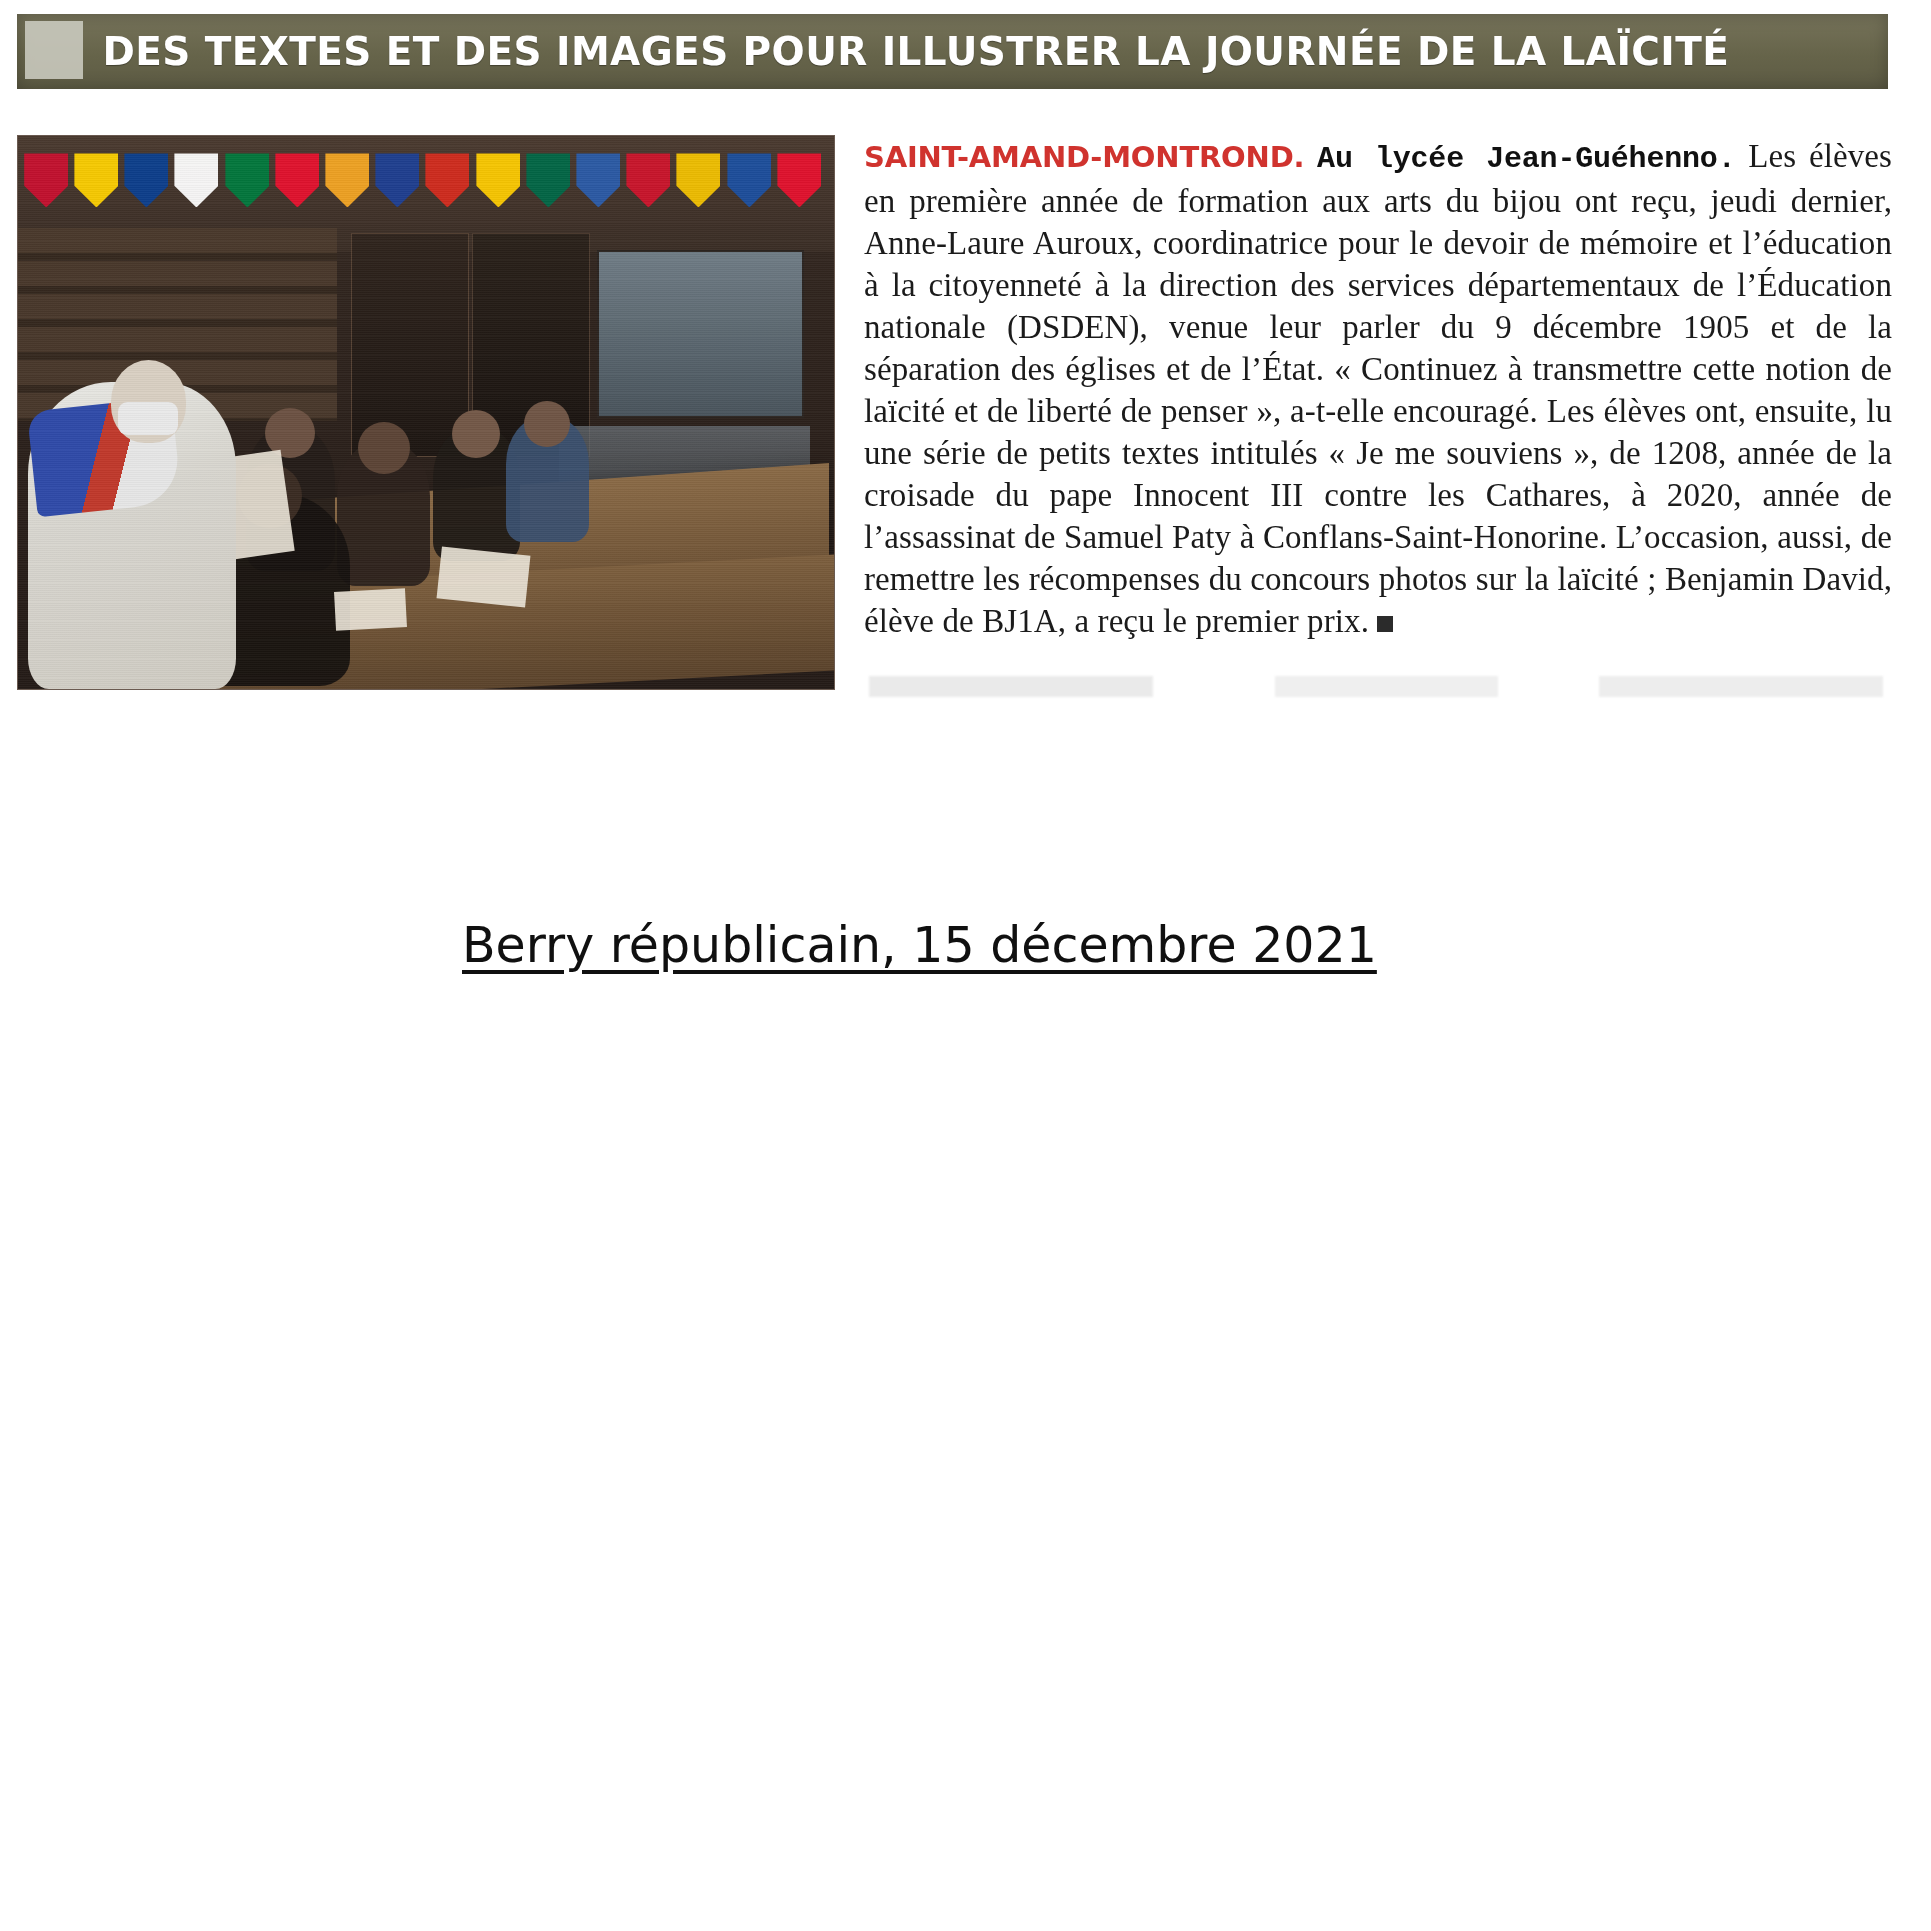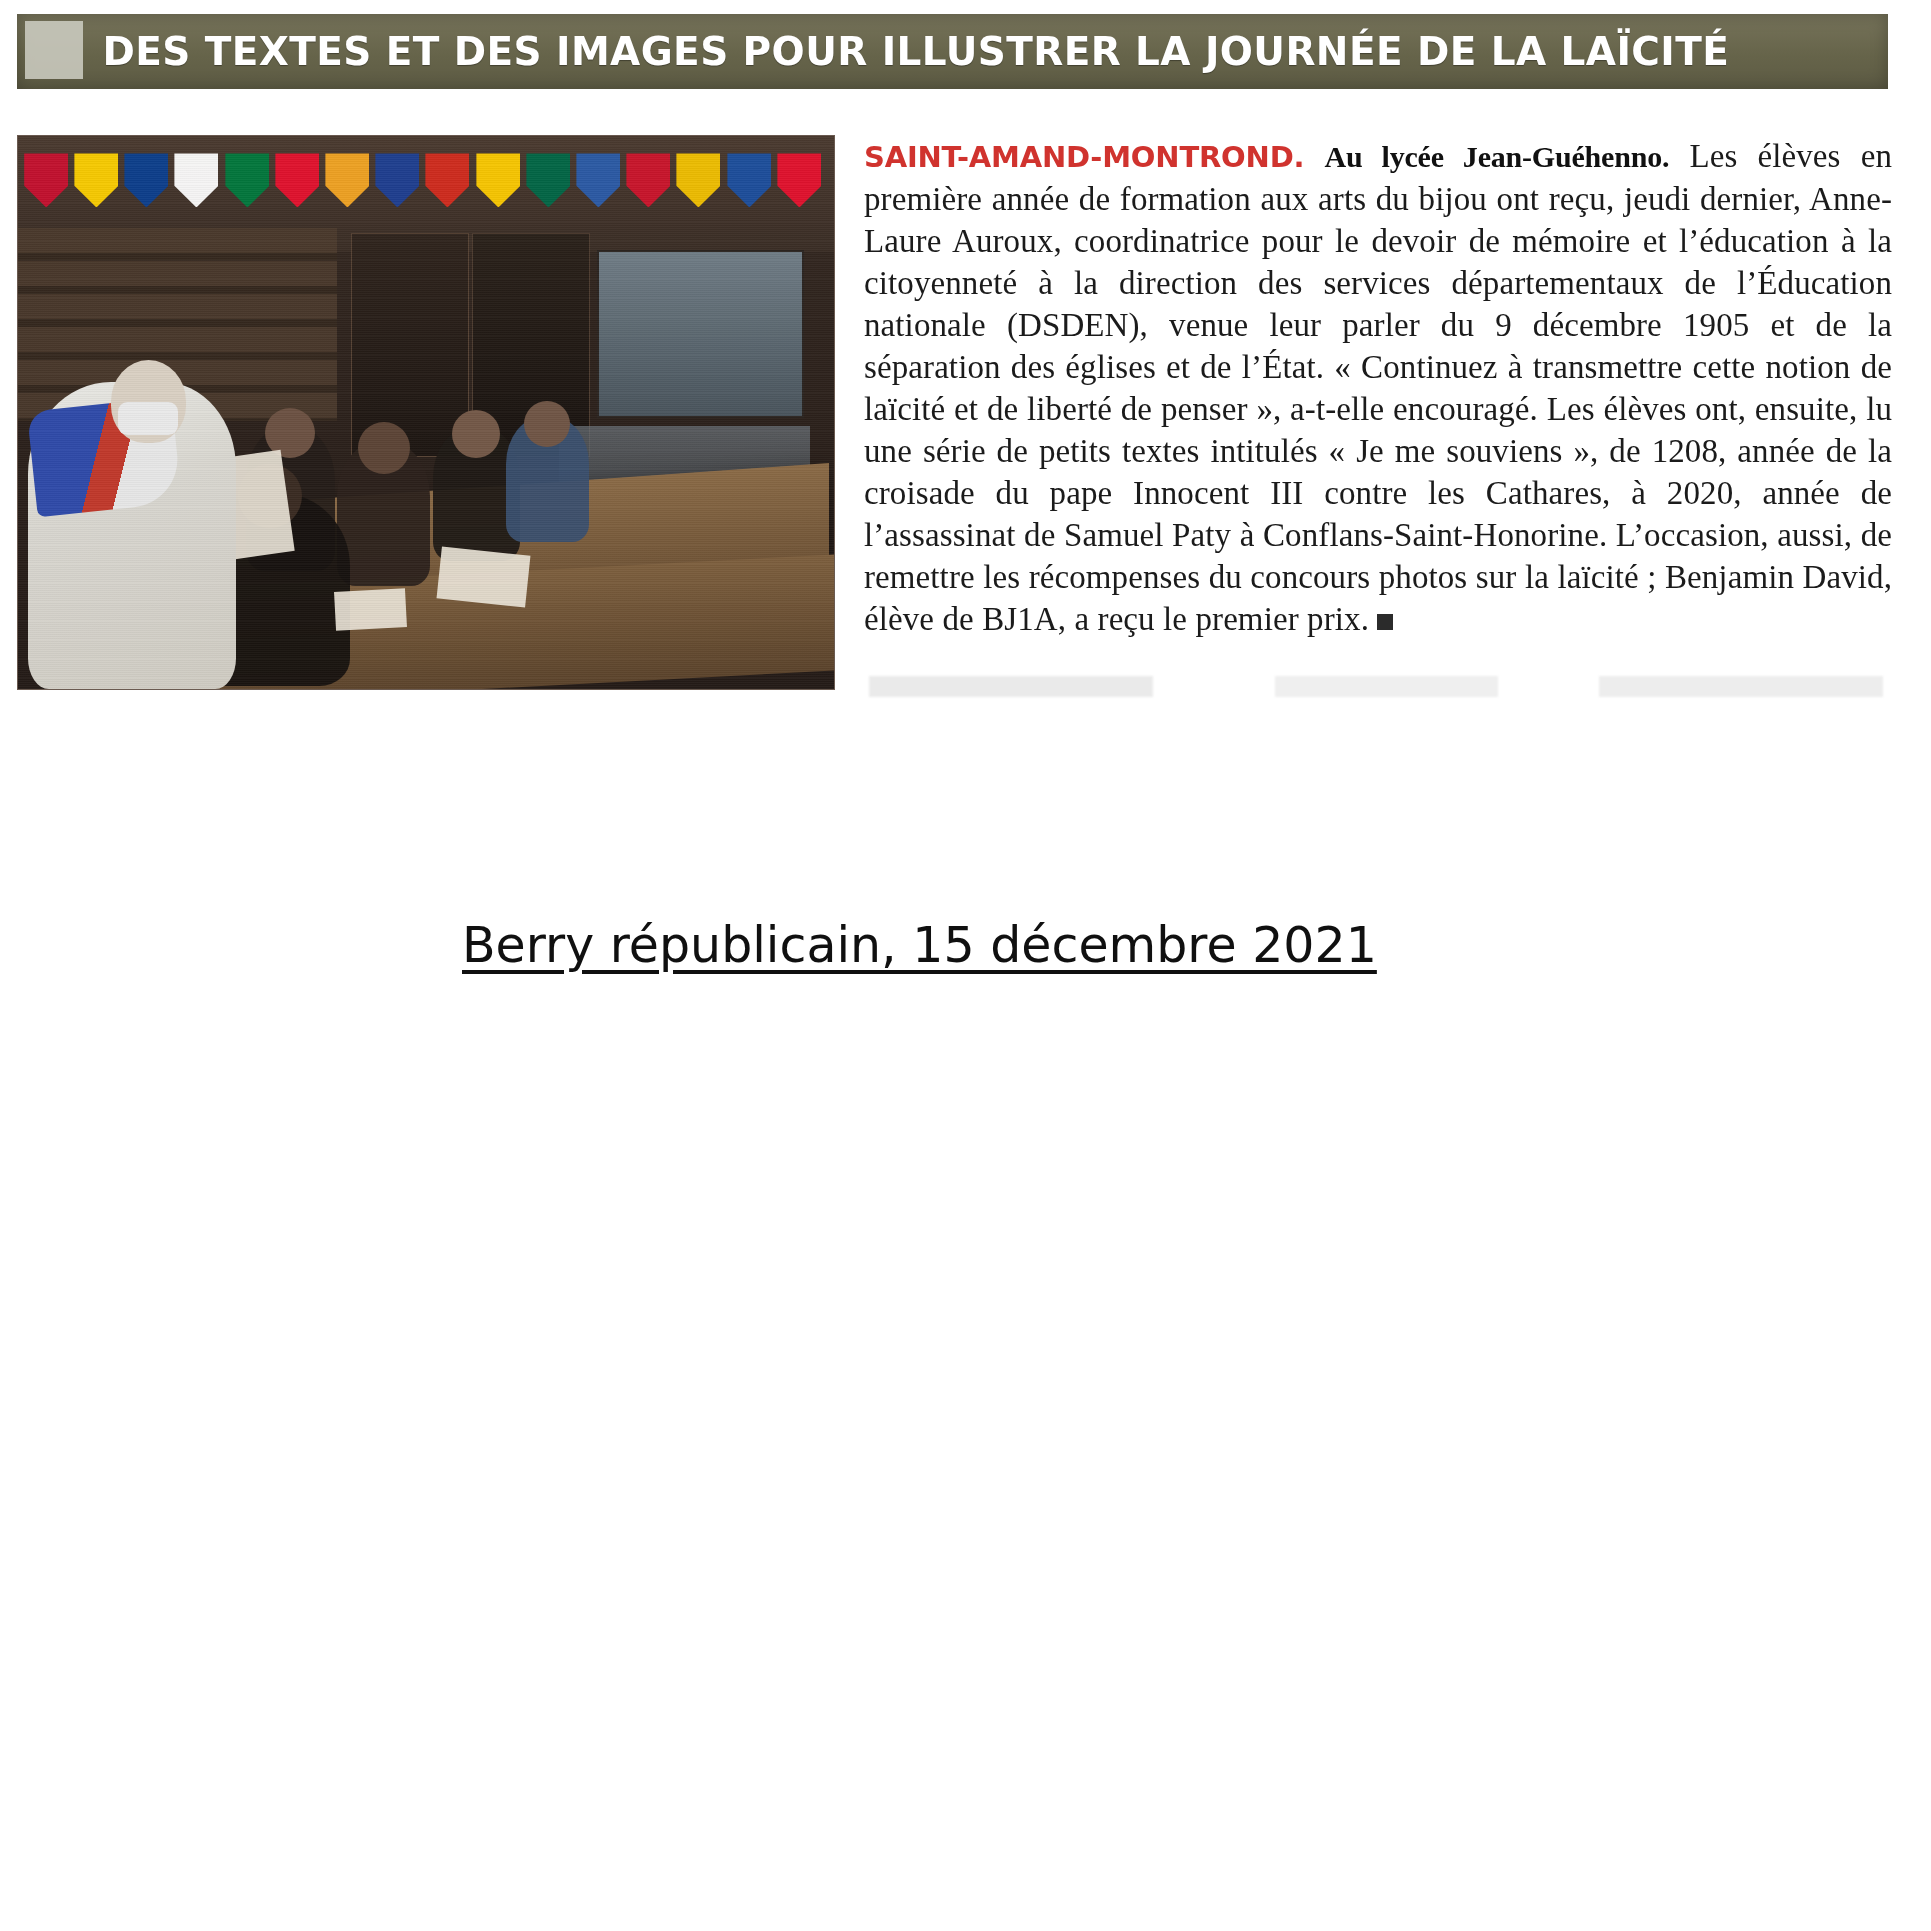--- a/index.html
+++ b/index.html
@@ -190,21 +190,21 @@
     letter-spacing: 0.1px;
   }
   .dateline {
     font-family: "DejaVu Sans", sans-serif;
     font-weight: bold;
     font-size: 29px;
     color: #d0332e;
     letter-spacing: -0.2px;
   }
   .lede {
-    font-family: Liberation Serif, serif;
+    font-family: Liberation Mono, monospace;
     font-weight: bold;
     font-size: 30px;
     color: #111111;
     letter-spacing: -0.2px;
   }
   .endmark {
     display: inline-block;
     width: 16.4px;
     height: 16.4px;
     background: #2b2b2b;

